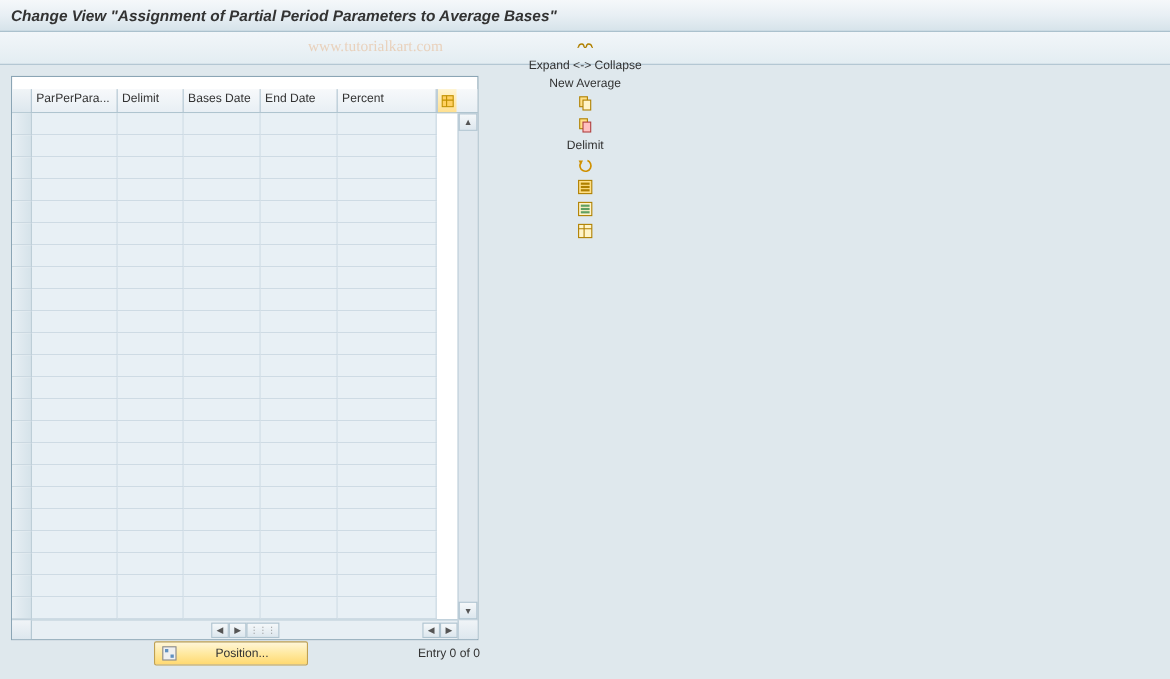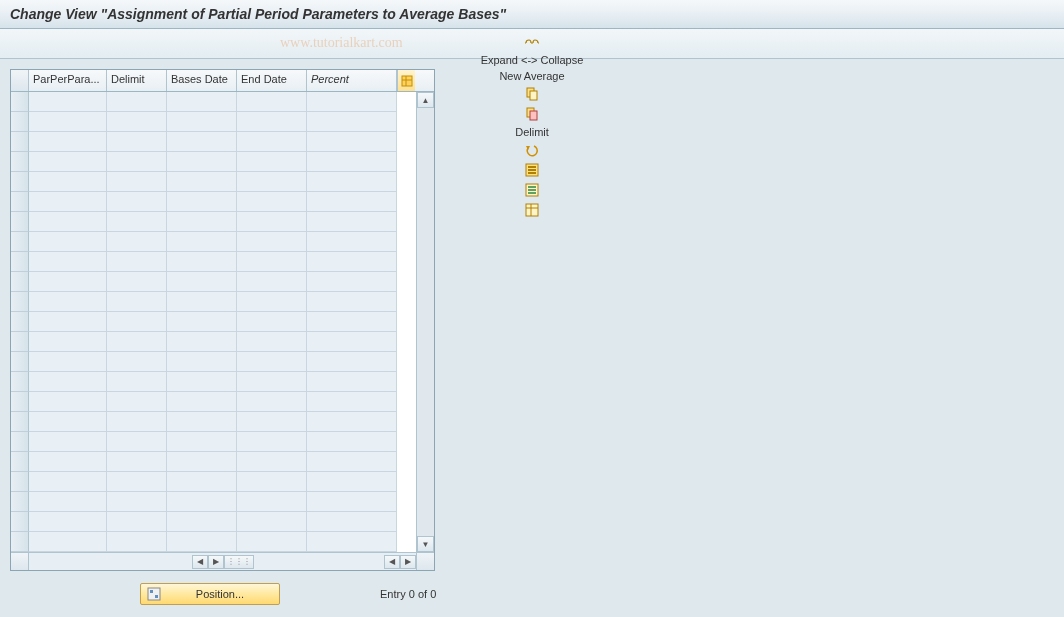--- a/index.html
+++ b/index.html
@@ -53,20 +53,21 @@
       width: 425px;
       border: 1px solid #8ba5b5;
       background: #fff;
       position: relative;
     }
     .table-header {
       display: flex;
       background: linear-gradient(to bottom, #f7f9fb 0%, #e8eff4 100%);
       border-bottom: 1px solid #9db6c4;
       height: 22px;
+      margin-top: 11px;
     }
     .table-header .cell {
       border-right: 1px solid #b0c4d0;
       padding: 3px 4px;
       font-size: 11px;
       color: #333;
       overflow: hidden;
       white-space: nowrap;
       text-overflow: ellipsis;
     }
@@ -200,21 +201,21 @@
       font-size: 14px;
       color: rgba(230, 150, 80, 0.35);
       font-family: Georgia, serif;
       pointer-events: none;
     }
     
     .c0 { width: 78px; }
     .c1 { width: 60px; }
     .c2 { width: 70px; }
     .c3 { width: 70px; }
-    .c4 { width: 90px; font-style: italic; }
+    .c4 { width: 90px; }
     
     .ico { width: 16px; height: 16px; display: inline-block; }
   </style>
 </head>
 <body>
 
 <div class="title-bar">Change View "Assignment of Partial Period Parameters to Average Bases"</div>
 
 <div class="toolbar">
   <span class="toolbar-btn">

